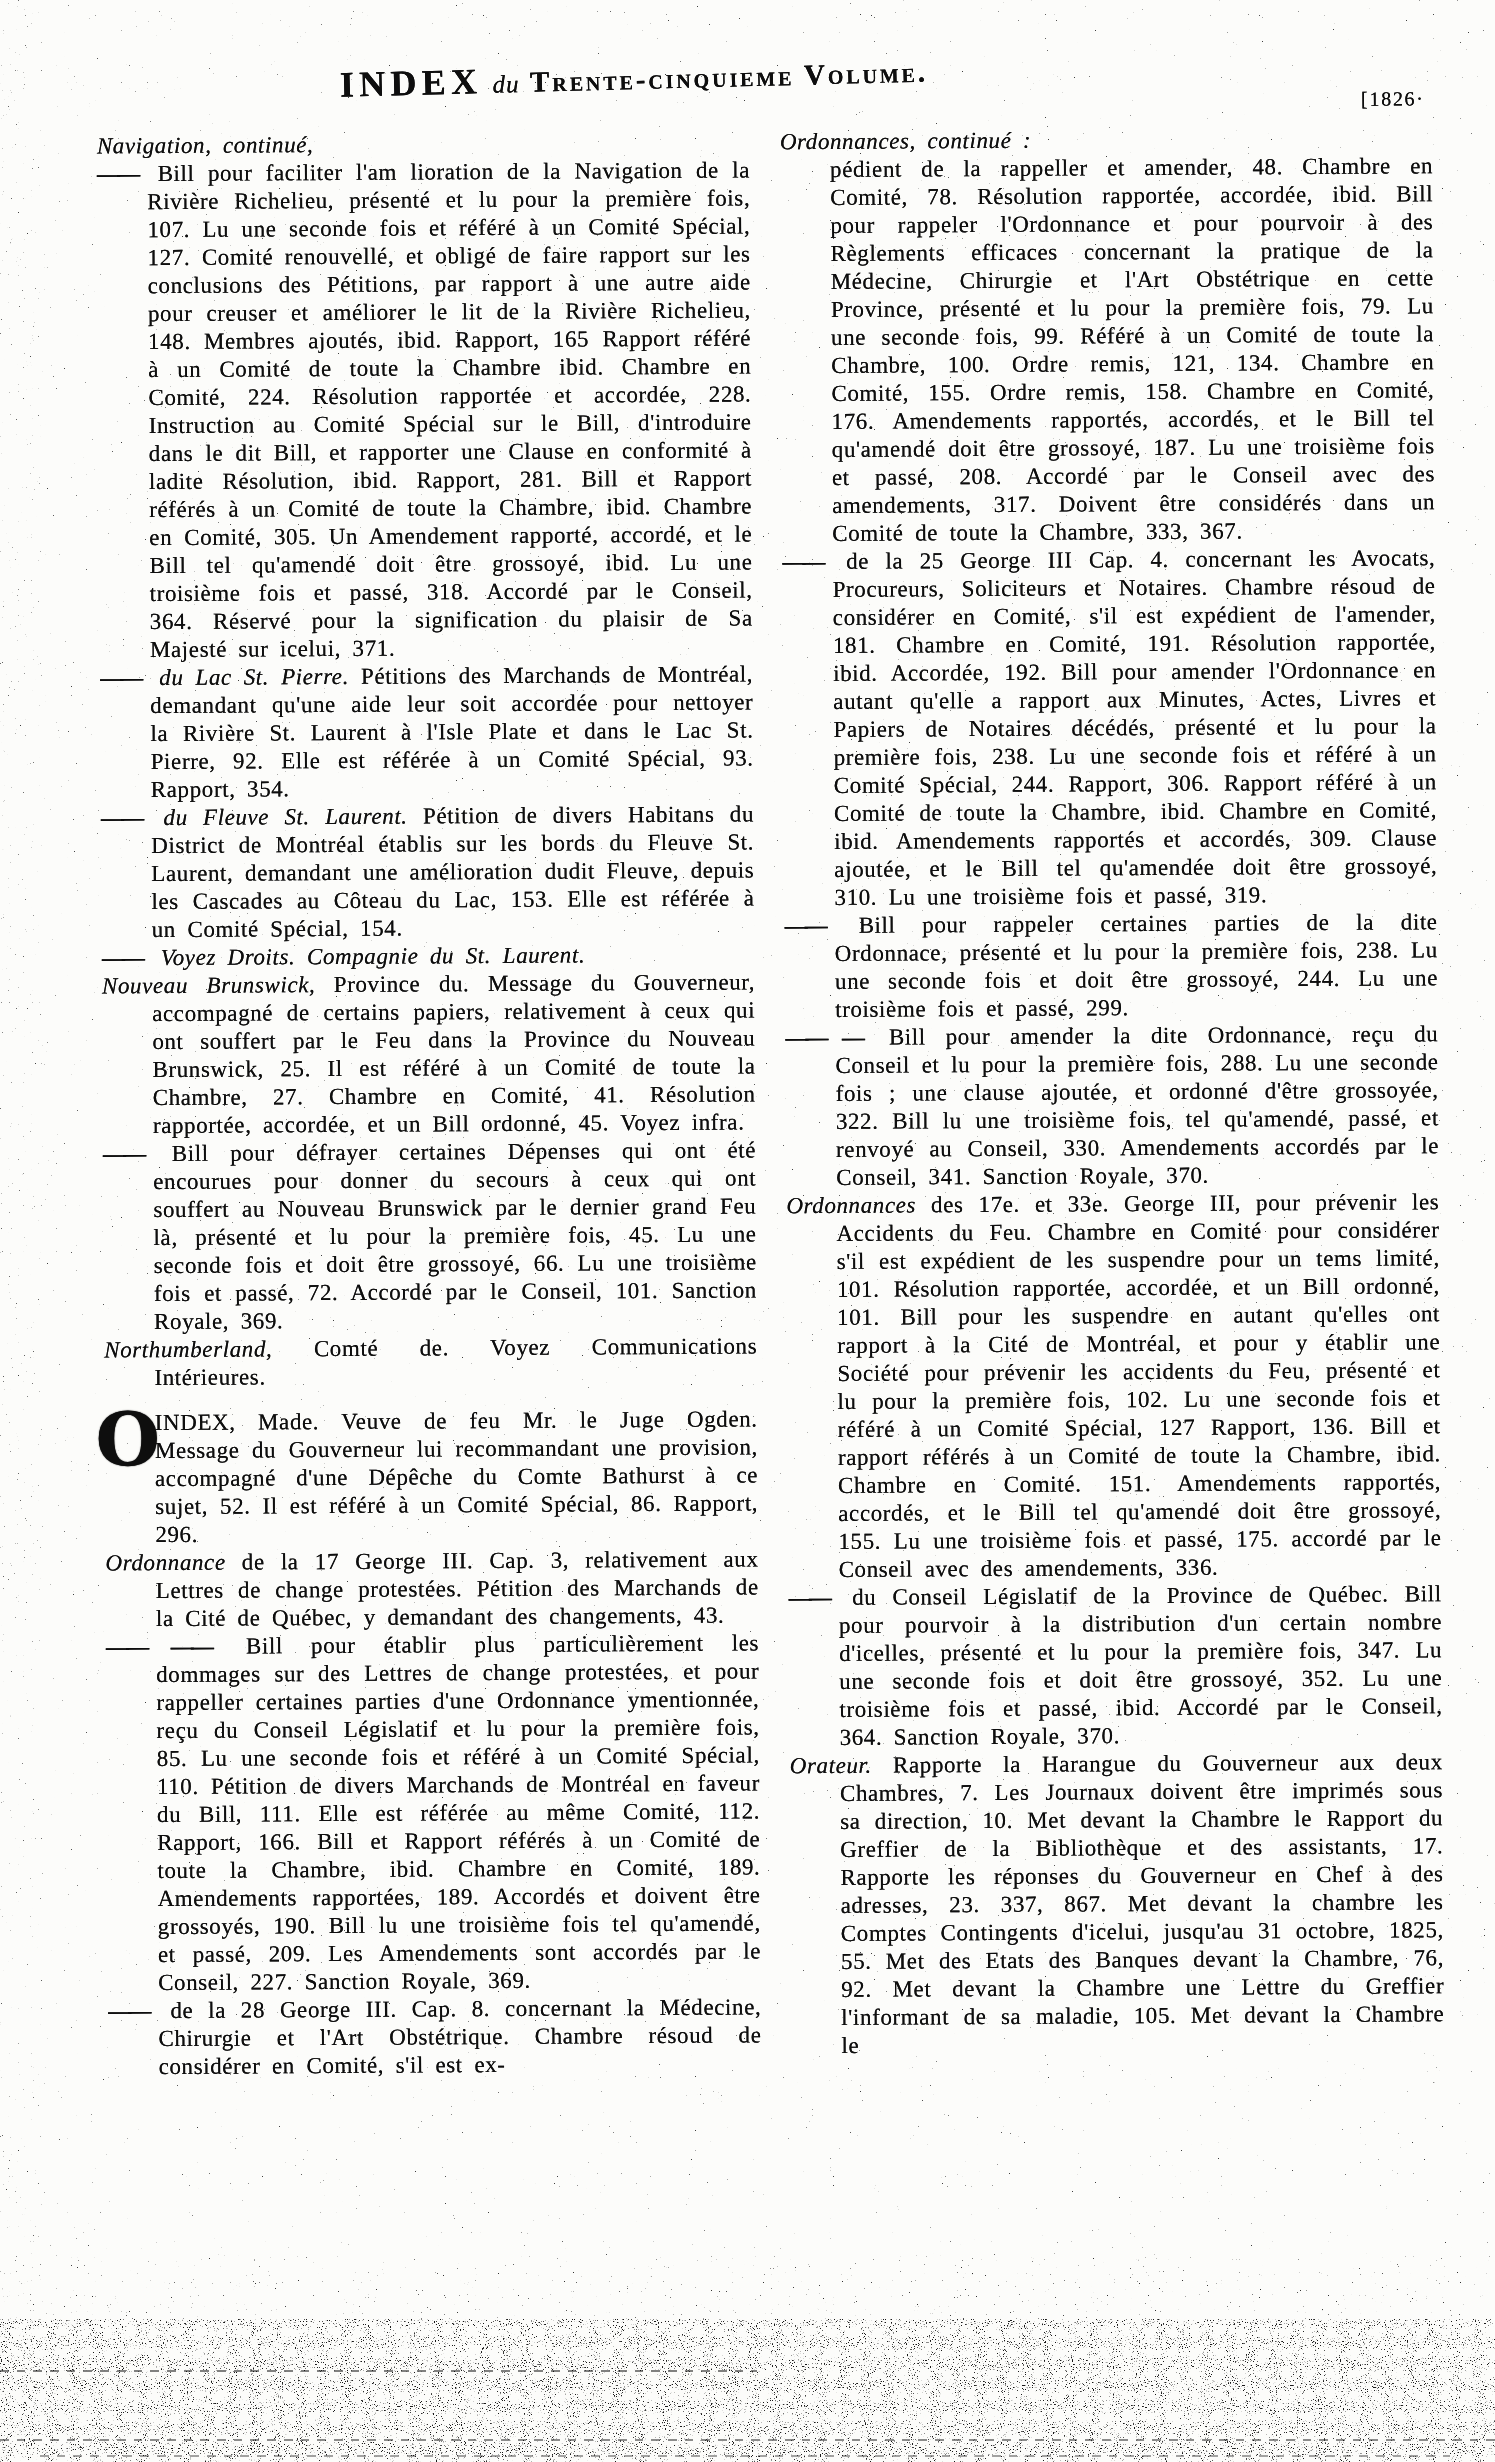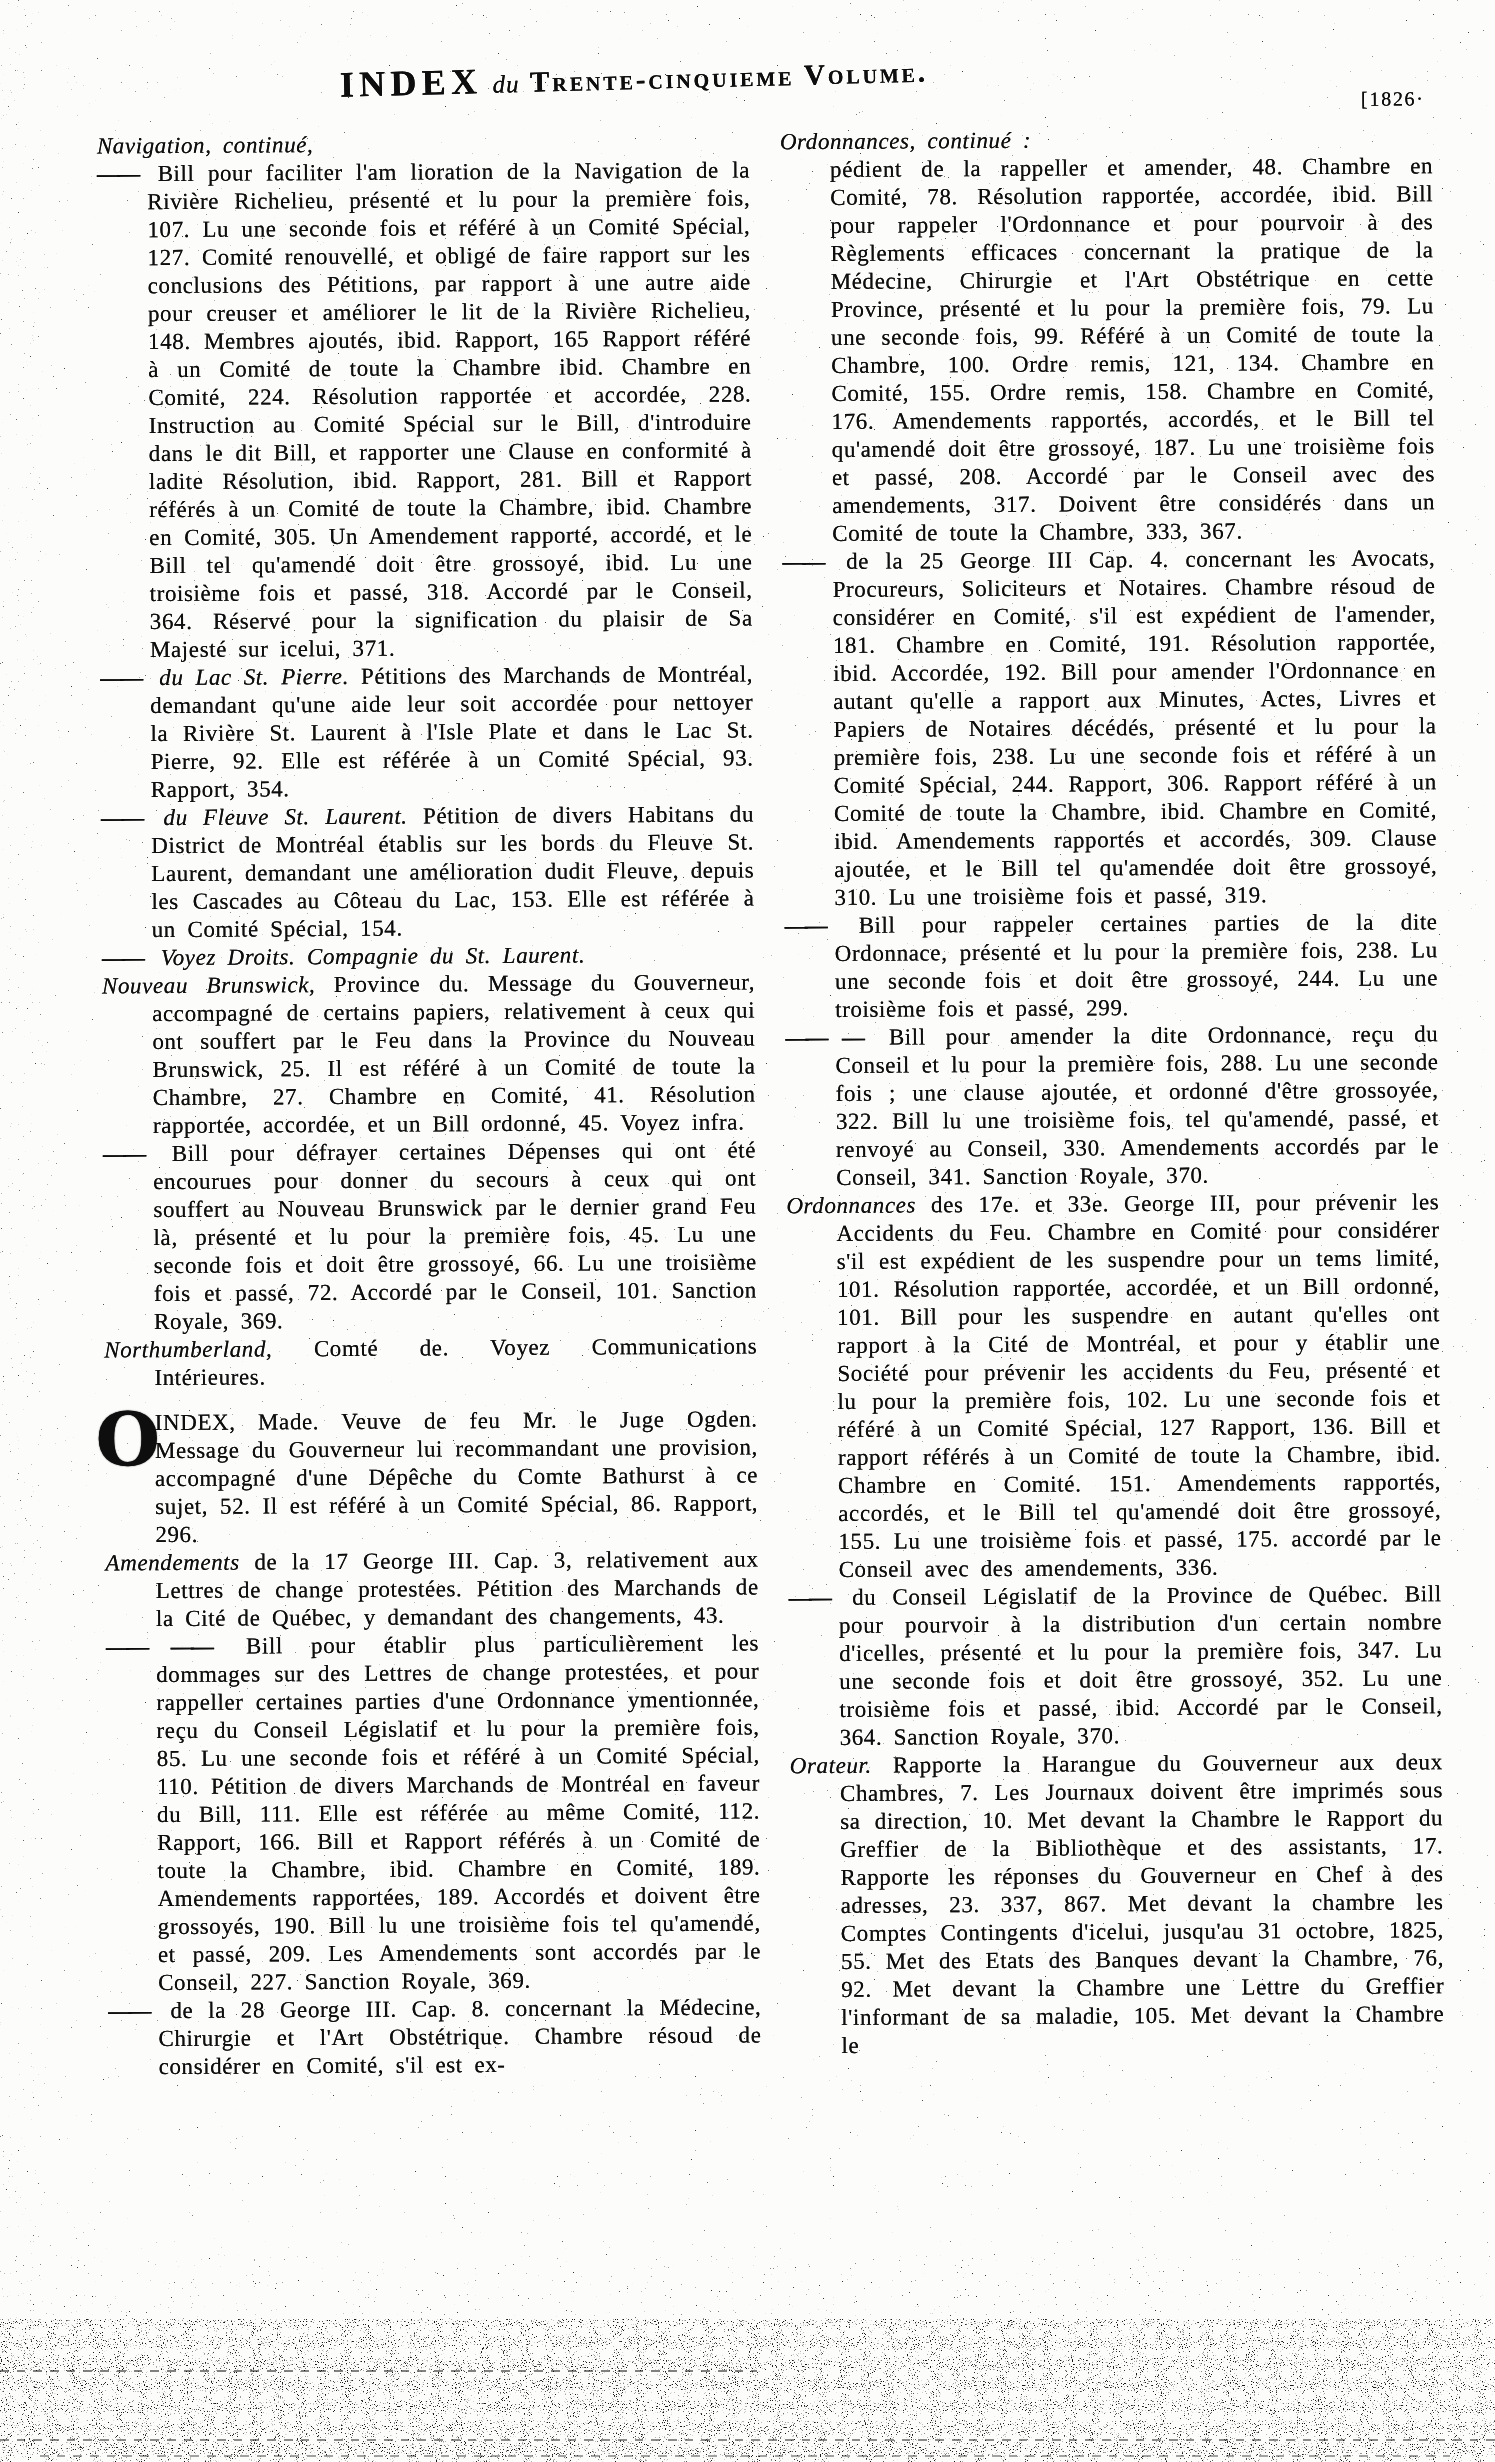--- a/index.html
+++ b/index.html
@@ -112,21 +112,21 @@
       <div class="col">
           <p class="entry"><span class="hd it">Navigation, continué,</span></p>
           <p class="entry"><span class="marker">——</span> <span class="bd">Bill pour faciliter l'am lioration de la Navigation de la Rivière Richelieu, présenté et lu pour la première fois, 107. Lu une seconde fois et référé à un Comité Spécial, 127. Comité renouvellé, et obligé de faire rapport sur les conclusions des Pétitions, par rapport à une autre aide pour creuser et améliorer le lit de la Rivière Richelieu, 148. Membres ajoutés, ibid. Rapport, 165 Rapport référé à un Comité de toute la Chambre ibid. Chambre en Comité, 224. Résolution rapportée et accordée, 228. Instruction au Comité Spécial sur le Bill, d'introduire dans le dit Bill, et rapporter une Clause en conformité à ladite Résolution, ibid. Rapport, 281. Bill et Rapport référés à un Comité de toute la Chambre, ibid. Chambre en Comité, 305. Un Amendement rapporté, accordé, et le Bill tel qu'amendé doit être grossoyé, ibid. Lu une troisième fois et passé, 318. Accordé par le Conseil, 364. Réservé pour la signification du plaisir de Sa Majesté sur icelui, 371.</span></p>
           <p class="entry"><span class="marker">——</span> <span class="hd it">du Lac St. Pierre.</span> <span class="bd">Pétitions des Marchands de Montréal, demandant qu'une aide leur soit accordée pour nettoyer la Rivière St. Laurent à l'Isle Plate et dans le Lac St. Pierre, 92. Elle est référée à un Comité Spécial, 93. Rapport, 354.</span></p>
           <p class="entry"><span class="marker">——</span> <span class="hd it">du Fleuve St. Laurent.</span> <span class="bd">Pétition de divers Habitans du District de Montréal établis sur les bords du Fleuve St. Laurent, demandant une amélioration dudit Fleuve, depuis les Cascades au Côteau du Lac, 153. Elle est référée à un Comité Spécial, 154.</span></p>
           <p class="entry"><span class="marker">——</span> <span class="hd it">Voyez Droits. Compagnie du St. Laurent.</span></p>
           <p class="entry"><span class="hd it">Nouveau Brunswick,</span> <span class="bd">Province du. Message du Gouverneur, accompagné de certains papiers, relativement à ceux qui ont souffert par le Feu dans la Province du Nouveau Brunswick, 25. Il est référé à un Comité de toute la Chambre, 27. Chambre en Comité, 41. Résolution rapportée, accordée, et un Bill ordonné, 45. Voyez infra.</span></p>
           <p class="entry"><span class="marker">——</span> <span class="bd">Bill pour défrayer certaines Dépenses qui ont été encourues pour donner du secours à ceux qui ont souffert au Nouveau Brunswick par le dernier grand Feu là, présenté et lu pour la première fois, 45. Lu une seconde fois et doit être grossoyé, 66. Lu une troisième fois et passé, 72. Accordé par le Conseil, 101. Sanction Royale, 369.</span></p>
           <p class="entry"><span class="hd it">Northumberland,</span> <span class="bd">Comté de. Voyez Communications Intérieures.</span></p>
           <p class="entry ogden"><span class="dropcap">O</span><span class="hd">INDEX, Made.</span> <span class="bd">Veuve de feu Mr. le Juge Ogden. Message du Gouverneur lui recommandant une provision, accompagné d'une Dépêche du Comte Bathurst à ce sujet, 52. Il est référé à un Comité Spécial, 86. Rapport, 296.</span></p>
-          <p class="entry"><span class="hd it">Amendements</span> <span class="bd">de la 17 George III. Cap. 3, relativement aux Lettres de change protestées. Pétition des Marchands de la Cité de Québec, y demandant des changements, 43.</span></p>
+          <p class="entry"><span class="hd it">Ordonnance</span> <span class="bd">de la 17 George III. Cap. 3, relativement aux Lettres de change protestées. Pétition des Marchands de la Cité de Québec, y demandant des changements, 43.</span></p>
           <p class="entry"><span class="marker">—— ——</span> <span class="bd">Bill pour établir plus particulièrement les dommages sur des Lettres de change protestées, et pour rappeller certaines parties d'une Ordonnance ymentionnée, reçu du Conseil Législatif et lu pour la première fois, 85. Lu une seconde fois et référé à un Comité Spécial, 110. Pétition de divers Marchands de Montréal en faveur du Bill, 111. Elle est référée au même Comité, 112. Rapport, 166. Bill et Rapport référés à un Comité de toute la Chambre, ibid. Chambre en Comité, 189. Amendements rapportées, 189. Accordés et doivent être grossoyés, 190. Bill lu une troisième fois tel qu'amendé, et passé, 209. Les Amendements sont accordés par le Conseil, 227. Sanction Royale, 369.</span></p>
           <p class="entry"><span class="marker">——</span> <span class="bd">de la 28 George III. Cap. 8. concernant la Médecine, Chirurgie et l'Art Obstétrique. Chambre résoud de considérer en Comité, s'il est ex-</span></p>
         </div>
       <div class="col">
           <p class="entry"><span class="hd it">Ordonnances, continué :</span></p>
           <p class="entry cont"><span class="bd">pédient de la rappeller et amender, 48. Chambre en Comité, 78. Résolution rapportée, accordée, ibid. Bill pour rappeler l'Ordonnance et pour pourvoir à des Règlements efficaces concernant la pratique de la Médecine, Chirurgie et l'Art Obstétrique en cette Province, présenté et lu pour la première fois, 79. Lu une seconde fois, 99. Référé à un Comité de toute la Chambre, 100. Ordre remis, 121, 134. Chambre en Comité, 155. Ordre remis, 158. Chambre en Comité, 176. Amendements rapportés, accordés, et le Bill tel qu'amendé doit être grossoyé, 187. Lu une troisième fois et passé, 208. Accordé par le Conseil avec des amendements, 317. Doivent être considérés dans un Comité de toute la Chambre, 333, 367.</span></p>
           <p class="entry"><span class="marker">——</span> <span class="bd">de la 25 George III Cap. 4. concernant les Avocats, Procureurs, Soliciteurs et Notaires. Chambre résoud de considérer en Comité, s'il est expédient de l'amender, 181. Chambre en Comité, 191. Résolution rapportée, ibid. Accordée, 192. Bill pour amender l'Ordonnance en autant qu'elle a rapport aux Minutes, Actes, Livres et Papiers de Notaires décédés, présenté et lu pour la première fois, 238. Lu une seconde fois et référé à un Comité Spécial, 244. Rapport, 306. Rapport référé à un Comité de toute la Chambre, ibid. Chambre en Comité, ibid. Amendements rapportés et accordés, 309. Clause ajoutée, et le Bill tel qu'amendée doit être grossoyé, 310. Lu une troisième fois et passé, 319.</span></p>
           <p class="entry"><span class="marker">——</span> <span class="bd">Bill pour rappeler certaines parties de la dite Ordonnace, présenté et lu pour la première fois, 238. Lu une seconde fois et doit être grossoyé, 244. Lu une troisième fois et passé, 299.</span></p>
           <p class="entry"><span class="marker">—— —</span> <span class="bd">Bill pour amender la dite Ordonnance, reçu du Conseil et lu pour la première fois, 288. Lu une seconde fois ; une clause ajoutée, et ordonné d'être grossoyée, 322. Bill lu une troisième fois, tel qu'amendé, passé, et renvoyé au Conseil, 330. Amendements accordés par le Conseil, 341. Sanction Royale, 370.</span></p>
           <p class="entry"><span class="hd it">Ordonnances</span> <span class="bd">des 17e. et 33e. George III, pour prévenir les Accidents du Feu. Chambre en Comité pour considérer s'il est expédient de les suspendre pour un tems limité, 101. Résolution rapportée, accordée, et un Bill ordonné, 101. Bill pour les suspendre en autant qu'elles ont rapport à la Cité de Montréal, et pour y établir une Société pour prévenir les accidents du Feu, présenté et lu pour la première fois, 102. Lu une seconde fois et référé à un Comité Spécial, 127 Rapport, 136. Bill et rapport référés à un Comité de toute la Chambre, ibid. Chambre en Comité. 151. Amendements rapportés, accordés, et le Bill tel qu'amendé doit être grossoyé, 155. Lu une troisième fois et passé, 175. accordé par le Conseil avec des amendements, 336.</span></p>

